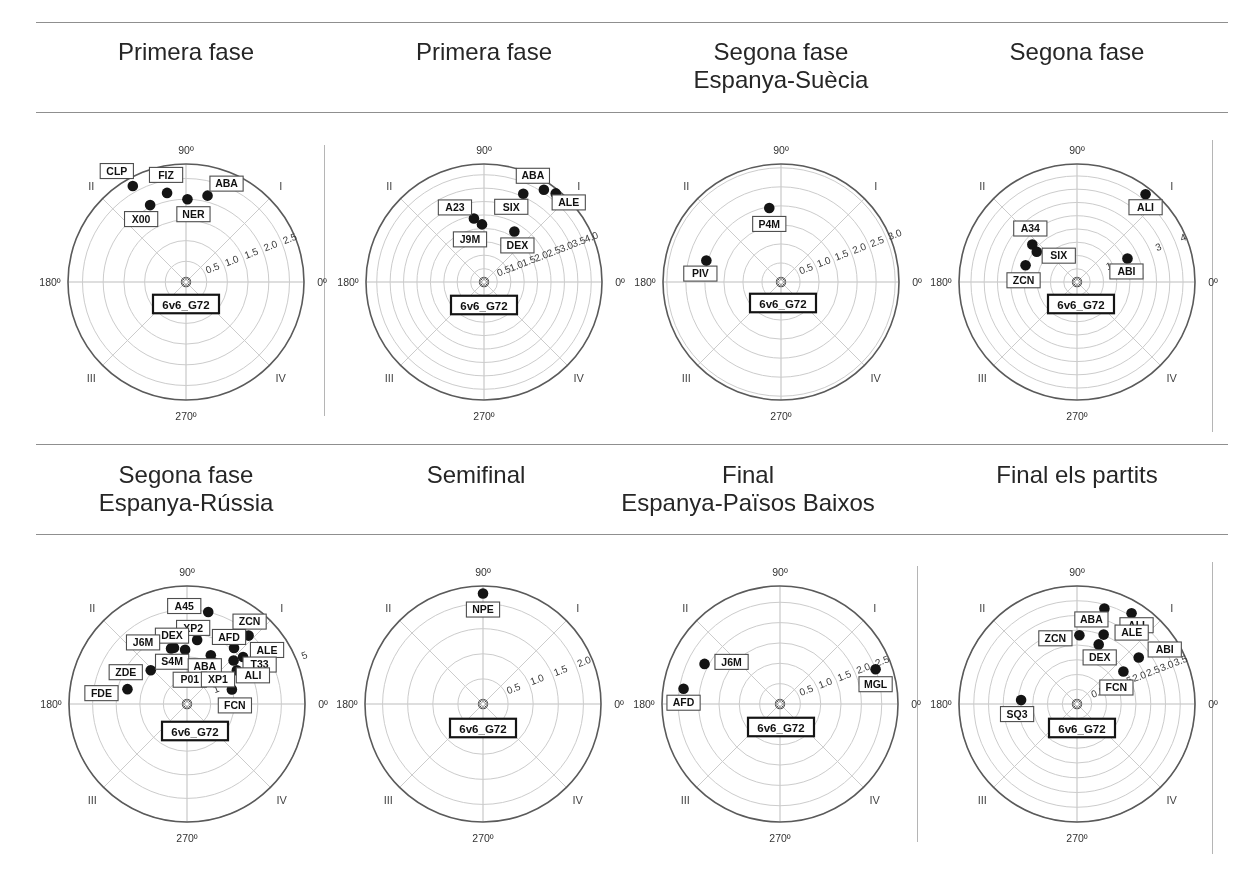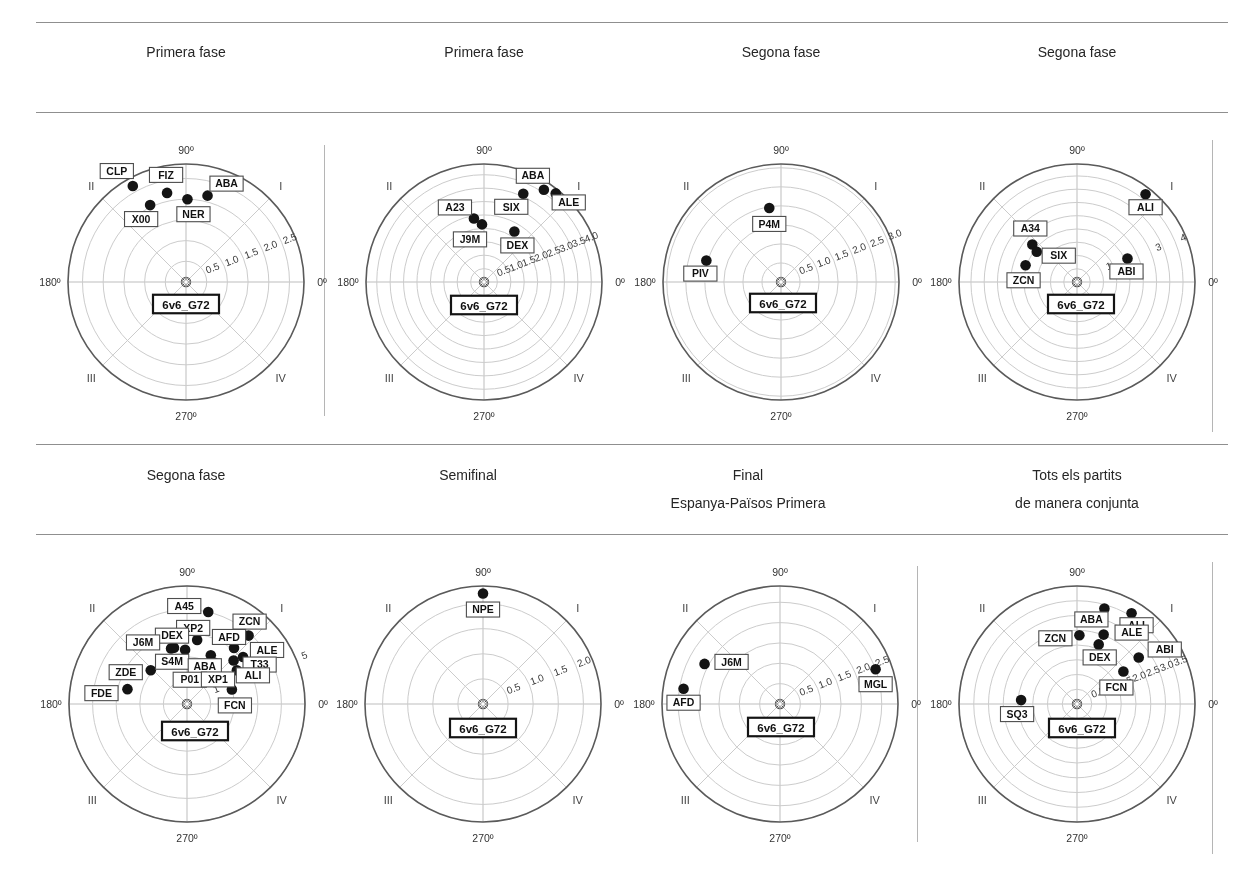--- a/index.html
+++ b/index.html
@@ -1,20 +1,20 @@
 <!DOCTYPE html>
 <html><head>
 <meta charset="utf-8">
 <style>
   html,body{margin:0;padding:0;background:#ffffff;}
   body{position:relative;width:1260px;height:875px;overflow:hidden;
        font-family:"Liberation Sans",sans-serif;}
   .hsep{position:absolute;height:1px;background:#8f8f8f;left:36px;width:1192px;}
   .vsep{position:absolute;width:1px;background:#b5b5b5;}
-  .ctitle{position:absolute;width:280px;text-align:center;font-size:14px;
+  .ctitle{position:absolute;width:280px;text-align:center;font-size:24px;
           line-height:28px;color:#262626;}
   .chart-cell{position:absolute;width:300px;height:340px;}
   svg text{font-family:"Liberation Sans",sans-serif;}
 </style>
 </head>
 <body>
 
 <div class="hsep" style="top:22px"></div>
 <div class="hsep" style="top:112px"></div>
 <div class="hsep" style="top:444px"></div>
@@ -26,38 +26,39 @@
 <div class="vsep" style="left:1212px;top:562px;height:292px"></div>
 
 <div class="ctitle" style="left:46px;top:38px">
   <div>Primera fase</div>
 </div>
 <div class="ctitle" style="left:344px;top:38px">
   <div>Primera fase</div>
 </div>
 <div class="ctitle" style="left:641px;top:38px">
   <div>Segona fase</div>
+  <div>Espanya-Suècia</div>
 </div>
 <div class="ctitle" style="left:937px;top:38px">
   <div>Segona fase</div>
 </div>
 
 <div class="ctitle" style="left:46px;top:461px">
   <div>Segona fase</div>
-</div>
-<div class="ctitle" style="left:328px;top:461px">
+  <div>Espanya-Rússia</div>
+</div>
+<div class="ctitle" style="left:336px;top:461px">
   <div>Semifinal</div>
 </div>
 <div class="ctitle" style="left:608px;top:461px">
   <div>Final</div>
-  <div>Espanya-Països Primera</div>
+  <div>Espanya-Països Baixos</div>
 </div>
 <div class="ctitle" style="left:937px;top:461px">
-  <div>Tots els partits</div>
-  <div>de manera conjunta</div>
+  <div>Final els partits</div>
 </div>
 
 <div id="charts">
     <div class="chart-cell" style="left: 36px; top: 124px;"><svg width="300" height="340" viewBox="0 0 300 340">
         <line x1="150" y1="158" x2="268" y2="158" stroke="#bdbdbd" stroke-width="1"></line>
         <line x1="150" y1="158" x2="233.4386001800126" y2="74.5613998199874" stroke="#cccccc" stroke-width="1"></line>
         <line x1="150" y1="158" x2="150" y2="40" stroke="#bdbdbd" stroke-width="1"></line>
         <line x1="150" y1="158" x2="66.5613998199874" y2="74.56139981998739" stroke="#cccccc" stroke-width="1"></line>
         <line x1="150" y1="158" x2="32" y2="157.99999999999997" stroke="#bdbdbd" stroke-width="1"></line>
         <line x1="150" y1="158" x2="66.56139981998737" y2="241.4386001800126" stroke="#cccccc" stroke-width="1"></line>

